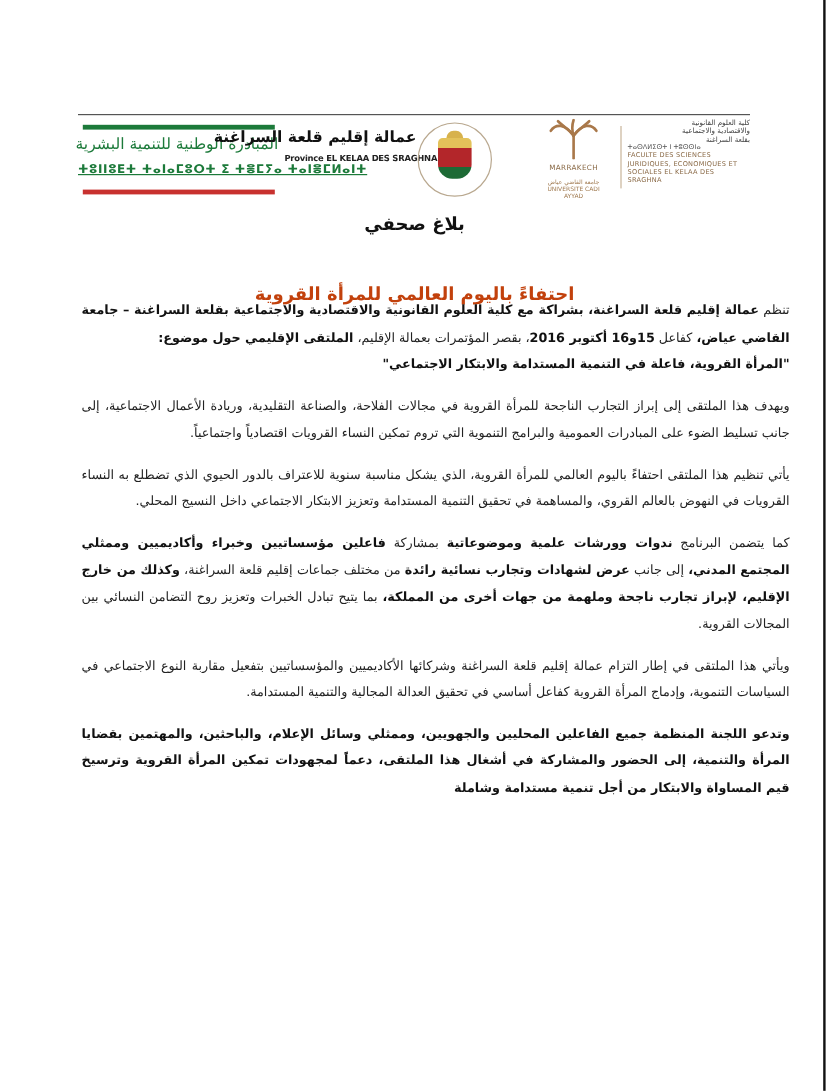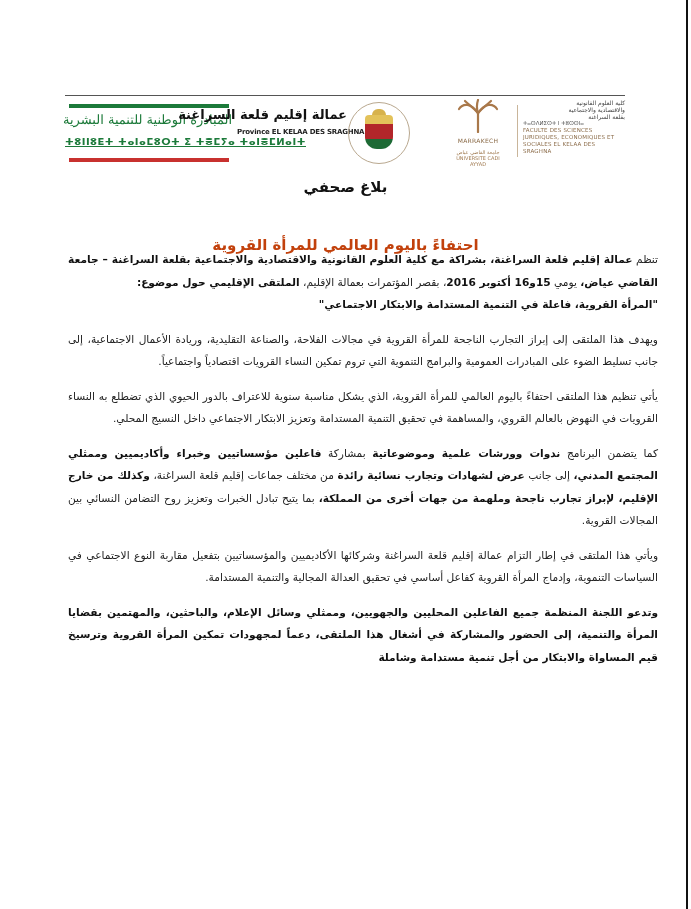--- a/index.html
+++ b/index.html
@@ -83,19 +83,19 @@
     <div class="lat">FACULTE DES SCIENCES</div>
     <div class="lat">JURIDIQUES, ECONOMIQUES ET</div>
     <div class="lat">SOCIALES EL KELAA DES SRAGHNA</div>
   </div>
 </div>
 
 <div class="doc-title">بلاغ صحفي</div>
 <div class="doc-subtitle">احتفاءً باليوم العالمي للمرأة القروية</div>
 
 <div class="body" id="doc-body">
-    <p><span>تنظم </span><b>عمالة إقليم قلعة السراغنة، بشراكة مع كلية العلوم القانونية والاقتصادية والاجتماعية بقلعة السراغنة – جامعة القاضي عياض،</b><span> يومي  </span><b>15و16 أكتوبر 2016</b><span>، بقصر المؤتمرات بعمالة الإقليم، </span><b>الملتقى الإقليمي حول موضوع:</b><br><span class="quote">"المرأة القروية، فاعلة في التنمية المستدامة والابتكار الاجتماعي"</span></p>
+    <p><span>تنظم </span><b>عمالة إقليم قلعة السراغنة، بشراكة مع كلية العلوم القانونية والاقتصادية والاجتماعية بقلعة السراغنة – جامعة القاضي عياض،</b><span> كفاعل  </span><b>15و16 أكتوبر 2016</b><span>، بقصر المؤتمرات بعمالة الإقليم، </span><b>الملتقى الإقليمي حول موضوع:</b><br><span class="quote">"المرأة القروية، فاعلة في التنمية المستدامة والابتكار الاجتماعي"</span></p>
     <p><span>ويهدف هذا الملتقى إلى إبراز التجارب الناجحة للمرأة القروية في مجالات الفلاحة، والصناعة التقليدية، وريادة الأعمال الاجتماعية، إلى جانب تسليط الضوء على المبادرات العمومية والبرامج التنموية التي تروم تمكين النساء القرويات اقتصادياً واجتماعياً.</span></p>
     <p><span>يأتي تنظيم هذا الملتقى احتفاءً باليوم العالمي للمرأة القروية، الذي يشكل مناسبة سنوية للاعتراف بالدور الحيوي الذي تضطلع به النساء القرويات في النهوض بالعالم القروي، والمساهمة في تحقيق التنمية المستدامة وتعزيز الابتكار الاجتماعي داخل النسيج المحلي.</span></p>
     <p><span>كما يتضمن البرنامج </span><b>ندوات وورشات علمية وموضوعاتية</b><span> بمشاركة </span><b>فاعلين مؤسساتيين وخبراء وأكاديميين وممثلي المجتمع المدني،</b><span> إلى جانب </span><b>عرض لشهادات وتجارب نسائية رائدة</b><span> من مختلف جماعات إقليم قلعة السراغنة، </span><b>وكذلك من خارج الإقليم، لإبراز تجارب ناجحة وملهمة من جهات أخرى من المملكة،</b><span> بما يتيح تبادل الخبرات وتعزيز روح التضامن النسائي بين المجالات القروية.</span></p>
     <p><span>ويأتي هذا الملتقى في إطار التزام عمالة إقليم قلعة السراغنة وشركائها الأكاديميين والمؤسساتيين بتفعيل مقاربة النوع الاجتماعي في السياسات التنموية، وإدماج المرأة القروية كفاعل أساسي في تحقيق العدالة المجالية والتنمية المستدامة.</span></p>
     <p><b>وتدعو اللجنة المنظمة جميع الفاعلين المحليين والجهويين، وممثلي وسائل الإعلام، والباحثين، والمهتمين بقضايا المرأة والتنمية، إلى الحضور والمشاركة في أشغال هذا الملتقى، دعماً لمجهودات تمكين المرأة القروية وترسيخ قيم المساواة والابتكار من أجل تنمية مستدامة وشاملة</b></p>
   </div>
 
 </body></html>

